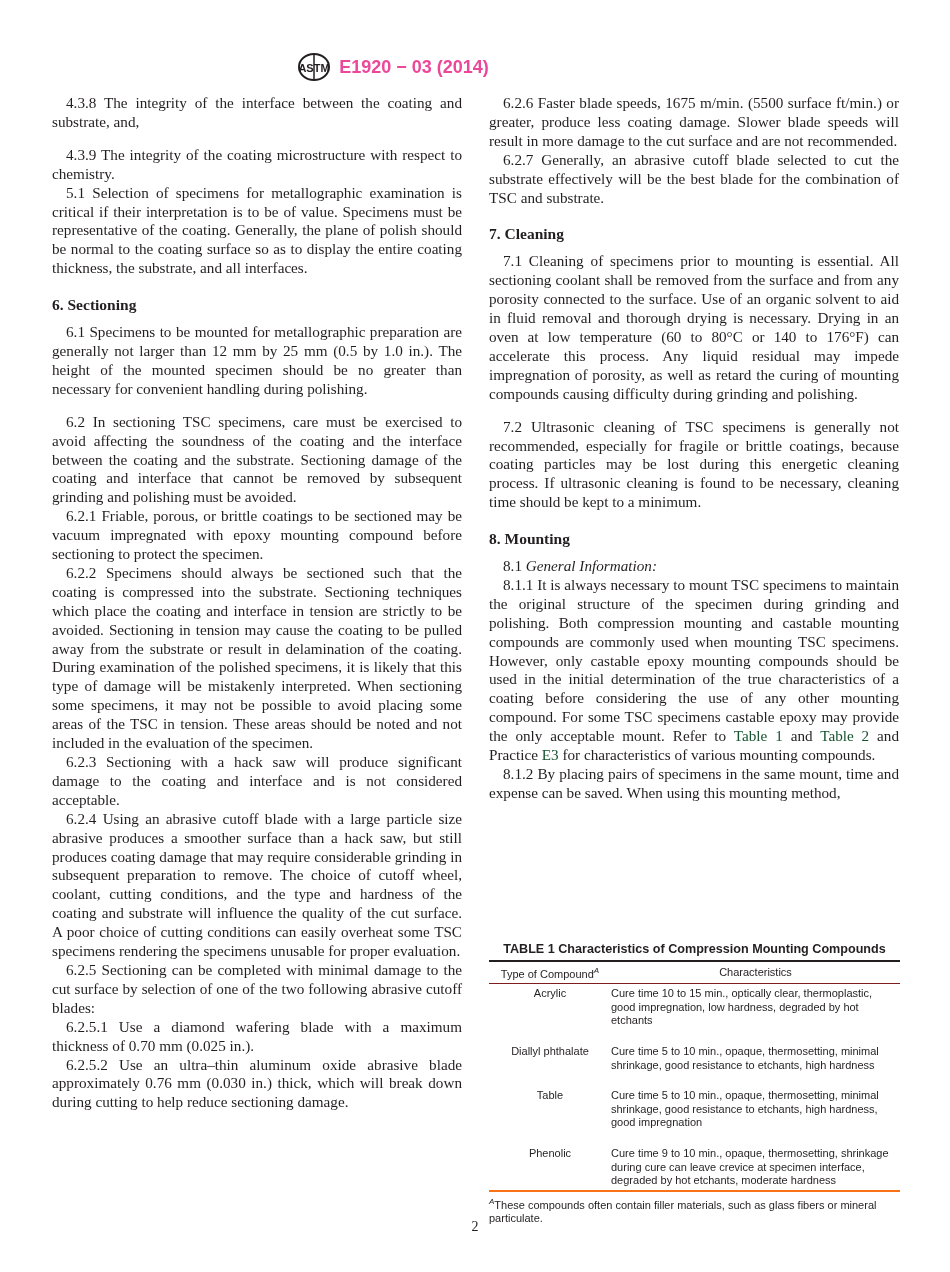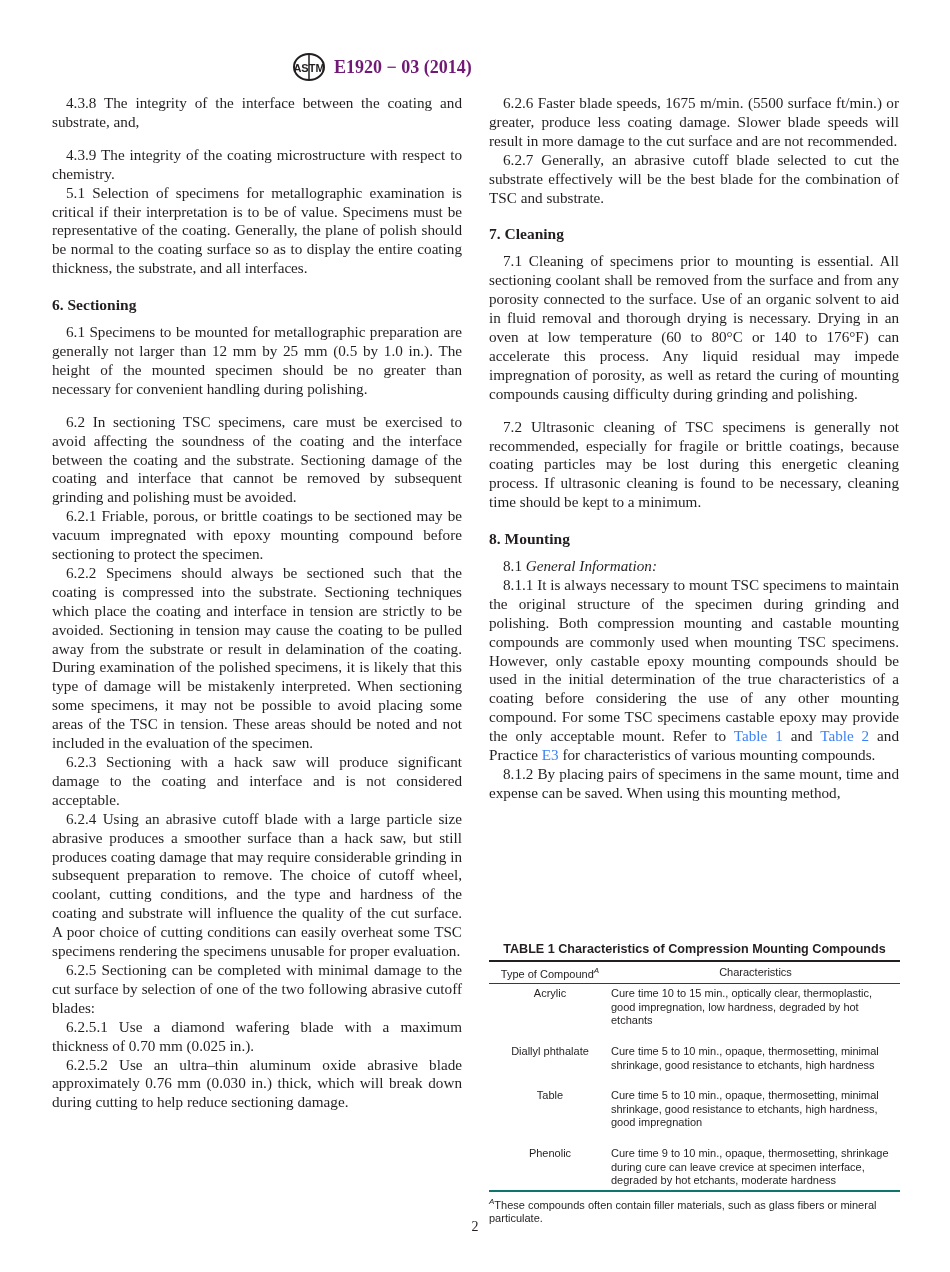--- a/index.html
+++ b/index.html
@@ -1,38 +1,38 @@
 <!DOCTYPE html>
 <html><head>
 <meta charset="utf-8">
 <style>
   html, body { margin: 0; padding: 0; background: #ffffff; }
   body { width: 950px; height: 1272px; position: relative; overflow: hidden; color: #231f20; }
-  .header { position: absolute; top: 52px; left: 5px; width: 754px; text-align: center; }
+  .header { position: absolute; top: 52px; left: 16px; width: 754px; text-align: center; }
   .header-inner { display: inline-flex; align-items: center; gap: 8px; }
   .logo { width: 34px; height: 30px; }
-  .doc-id { font-family: Liberation Serif, serif; font-weight: bold; font-size: 18px; color: #701a75; }
+  .doc-id { font-family: Liberation Sans, sans-serif; font-weight: bold; font-size: 18px; color: #ec4899; }
   .col { position: absolute; top: 94px; width: 410px; font-family: "Liberation Serif", serif; font-size: 15.2px; line-height: 18.9px; text-align: justify; }
   .col.left { left: 52px; }
   .col.right { left: 489px; }
   p { margin: 0; text-indent: 14px; }
   p.gap { margin-top: 14px; }
   h2 { font-family: "Liberation Serif", serif; font-weight: bold; font-size: 15.5px; margin: 18px 0 8px 0; }
-  .link { color: #3b82f6; }
+  .link { color: #14532d; }
   em { }
   .table-block { position: absolute; top: 895px; left: 489px; width: 411px; font-family: "Liberation Sans", sans-serif; margin-top: 47px; }
   .table-title { font-weight: bold; font-size: 12.6px; text-align: center; margin-bottom: 4px; white-space: nowrap; }
   table { width: 100%; border-collapse: collapse; font-size: 11px; line-height: 13.6px; color: #231f20; }
   thead th { font-weight: normal; border-top: 2px solid #231f20; border-bottom: 1px solid #7f1d1d; padding: 2px 0 2px 0; }
   th.c1, td.c1 { width: 122px; text-align: center; vertical-align: top; }
   th.c2 { text-align: center; }
   td.c2 { text-align: left; padding-right: 2px; }
   tbody td { padding: 3px 0 14px 0; vertical-align: top; }
   tbody tr:last-child td { padding-bottom: 2px; }
-  tbody tr:last-child { border-bottom: 2px solid #0f766e; }
+  tbody tr:last-child { border-bottom: 2px solid #f97316; }
   sup { font-style: italic; font-size: 8px; }
   .footnote { font-size: 11px; line-height: 13.6px; margin-top: 3px; }
   .page-num { position: absolute; top: 1219px; left: 0; width: 950px; text-align: center; font-family: "Liberation Serif", serif; font-size: 14px; }
 </style>
 </head>
 <body>
 
 <div class="header">
   <div class="header-inner">
     <svg class="logo" viewBox="0 0 34 30">

